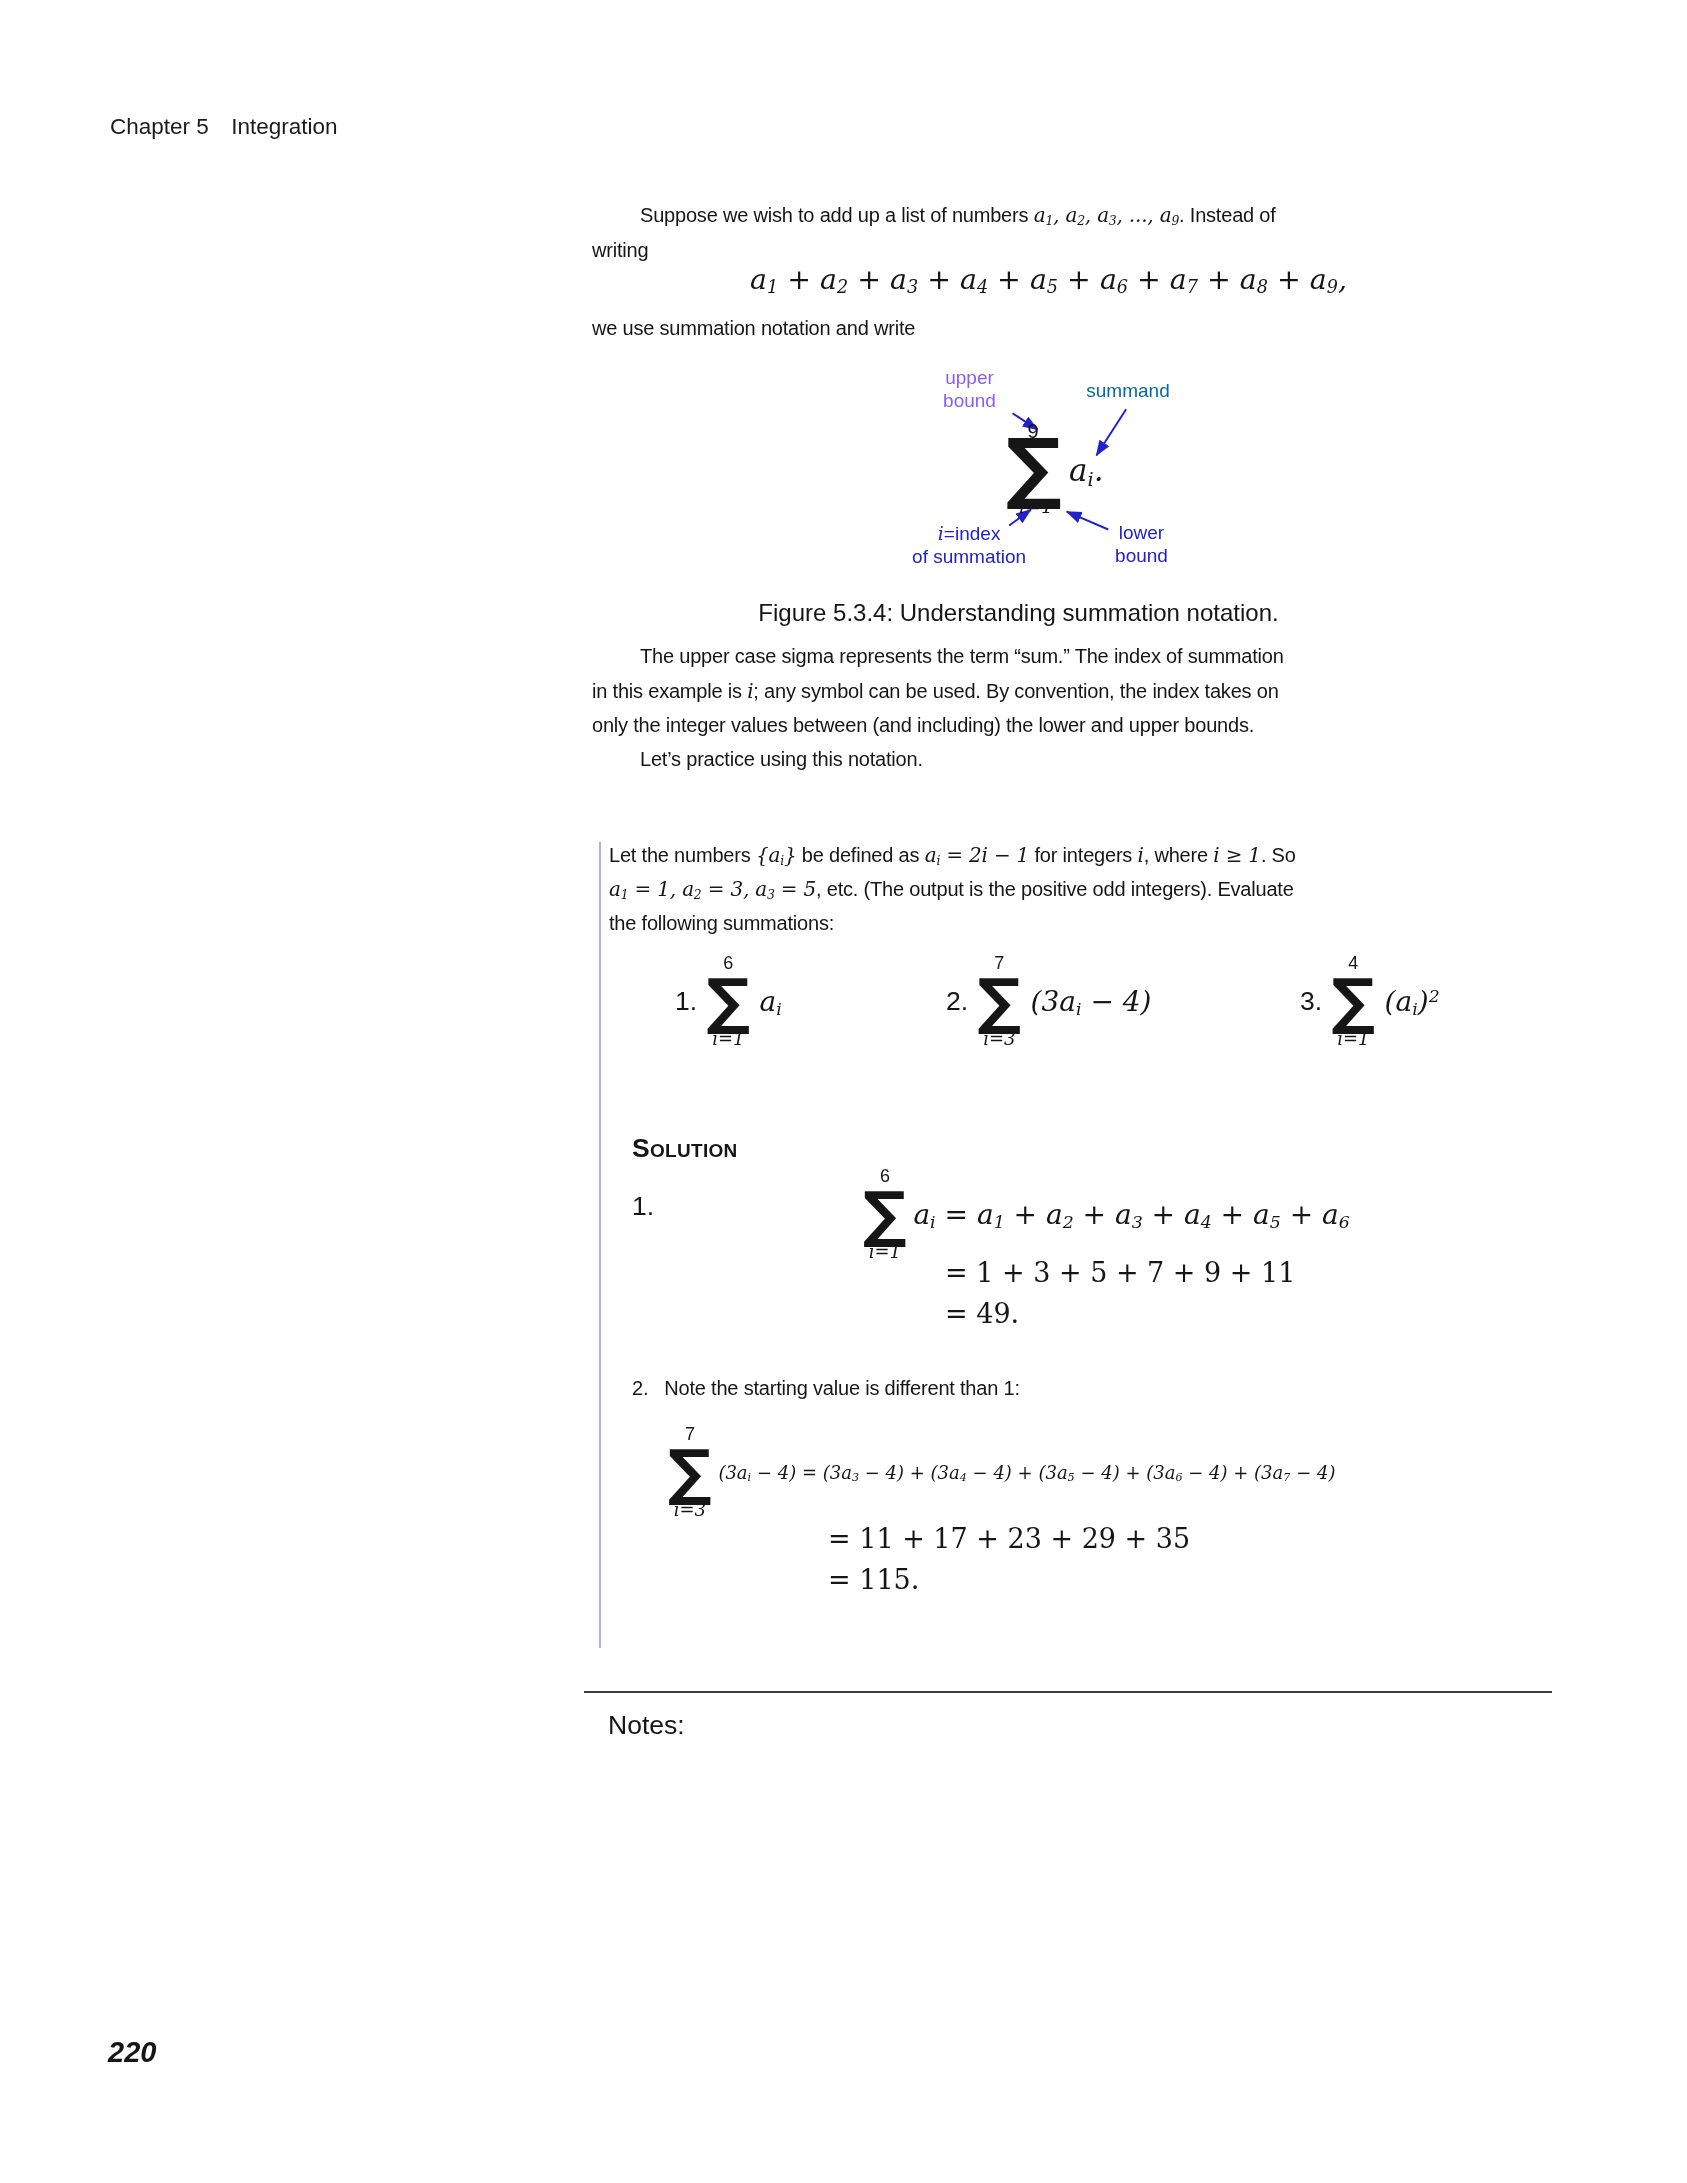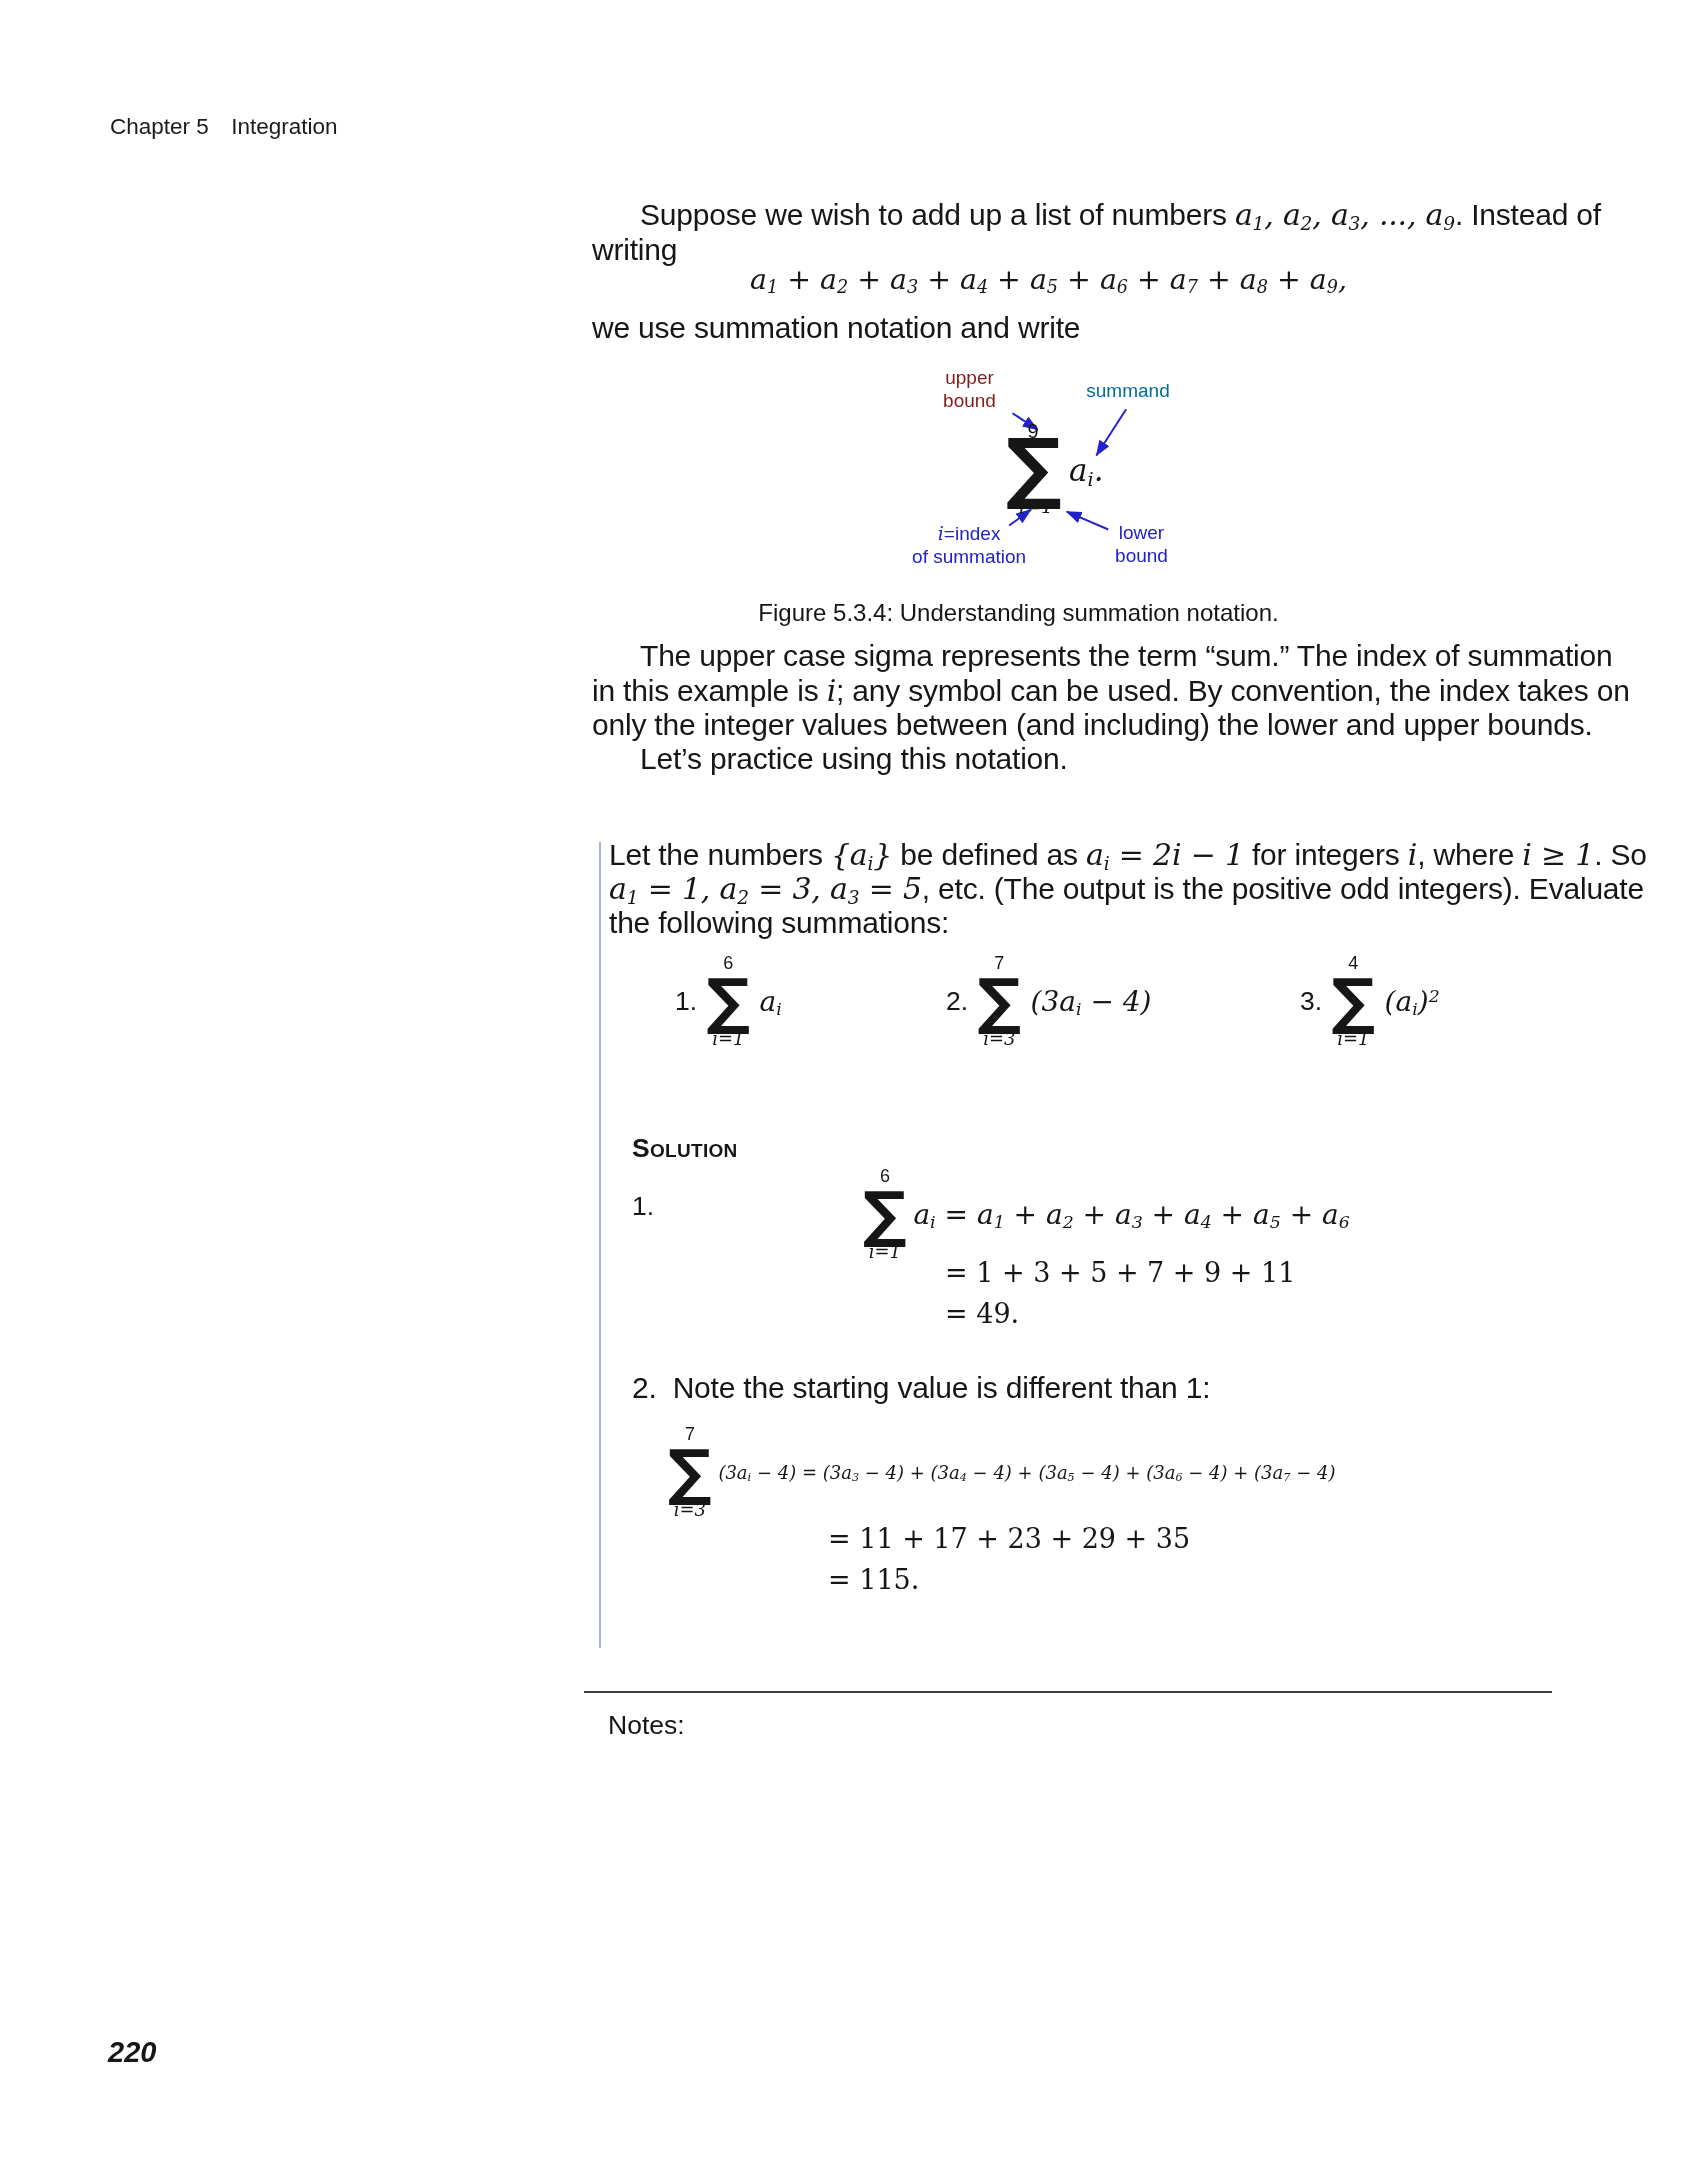--- a/index.html
+++ b/index.html
@@ -1,20 +1,20 @@
 <!DOCTYPE html>
 <html style="font-size:10.6px"><head>
 <meta charset="utf-8">
 <style>
   * { box-sizing: border-box; }
   html,body { margin:0; padding:0; background:#ffffff; }
   .page { position:relative; width:1687px; height:2183px; background:#fff;
           font-family:"Liberation Sans","DejaVu Sans",sans-serif; color:#161616; overflow:hidden; }
   .abs { position:absolute; }
-  .bodyline { font-size:30px; line-height:34px; white-space:nowrap; letter-spacing:-0.2px; }
+  .bodyline { font-size:20px; line-height:34px; white-space:nowrap; letter-spacing:-0.2px; }
   .ind { padding-left:48px; }
   .math { font-family:"DejaVu Serif",serif; font-style:italic; }
   sub { font-size:62%; vertical-align:baseline; position:relative; top:0.25em; line-height:0; }
   sup { font-size:62%; vertical-align:baseline; position:relative; top:-0.5em; line-height:0; }
   .center { text-align:center; }
   .eqmain { font-size:28.4px; }
   .header { font-size:22.5px; color:#1b1b1b; white-space:nowrap; }
   .hgap { display:inline-block; width:22.5px; }
   .blue { color:#2222cc; }
   .flabel { font-size:19px; line-height:22.5px; text-align:center; white-space:nowrap; }
@@ -63,21 +63,21 @@
       <defs>
         <marker id="ah" markerWidth="10" markerHeight="8" refX="7.5" refY="3" orient="auto">
           <path d="M0,0 L8,3 L0,6 z" fill="#2222cc"></path>
         </marker>
       </defs>
       <line x1="200" y1="76" x2="238" y2="101" stroke="#2222cc" stroke-width="3" marker-end="url(#ah)"></line>
       <line x1="372" y1="70" x2="327" y2="140" stroke="#2222cc" stroke-width="3" marker-end="url(#ah)"></line>
       <line x1="195" y1="246" x2="228" y2="222" stroke="#2222cc" stroke-width="3" marker-end="url(#ah)"></line>
       <line x1="345" y1="252" x2="282" y2="225" stroke="#2222cc" stroke-width="3" marker-end="url(#ah)"></line>
     </svg>
-    <div class="abs flabel blue" style="left: 40px; top: 4px; width: 99px; color: #7f1d1d;">
+    <div class="abs flabel blue" style="left: 40px; top: 4px; width: 99px; color: #8b5cf6;">
       <div>upper</div>
       <div>bound</div>
     </div>
     <div class="abs flabel blue" style="left: 195px; top: 17px; width: 106px; color: #0369a1;">summand</div>
     <div class="abs fignum" style="left:130px; top:57px; width:46px;">9</div>
     <div class="abs figsigma center" style="left:111px; top:71px; width:86px;">∑</div>
     <div class="abs math figai" style="left:189px; top:89px;">a<sub>i</sub>.</div>
     <div class="abs math figlb" style="left:126px; top:132px; width:60px;">i=1</div>
     <div class="abs flabel blue" style="left: 6.6px; top: 159px; width: 165px; color: rgb(34, 34, 204);">
       <div><span class="math">i</span><span>=index</span></div>

